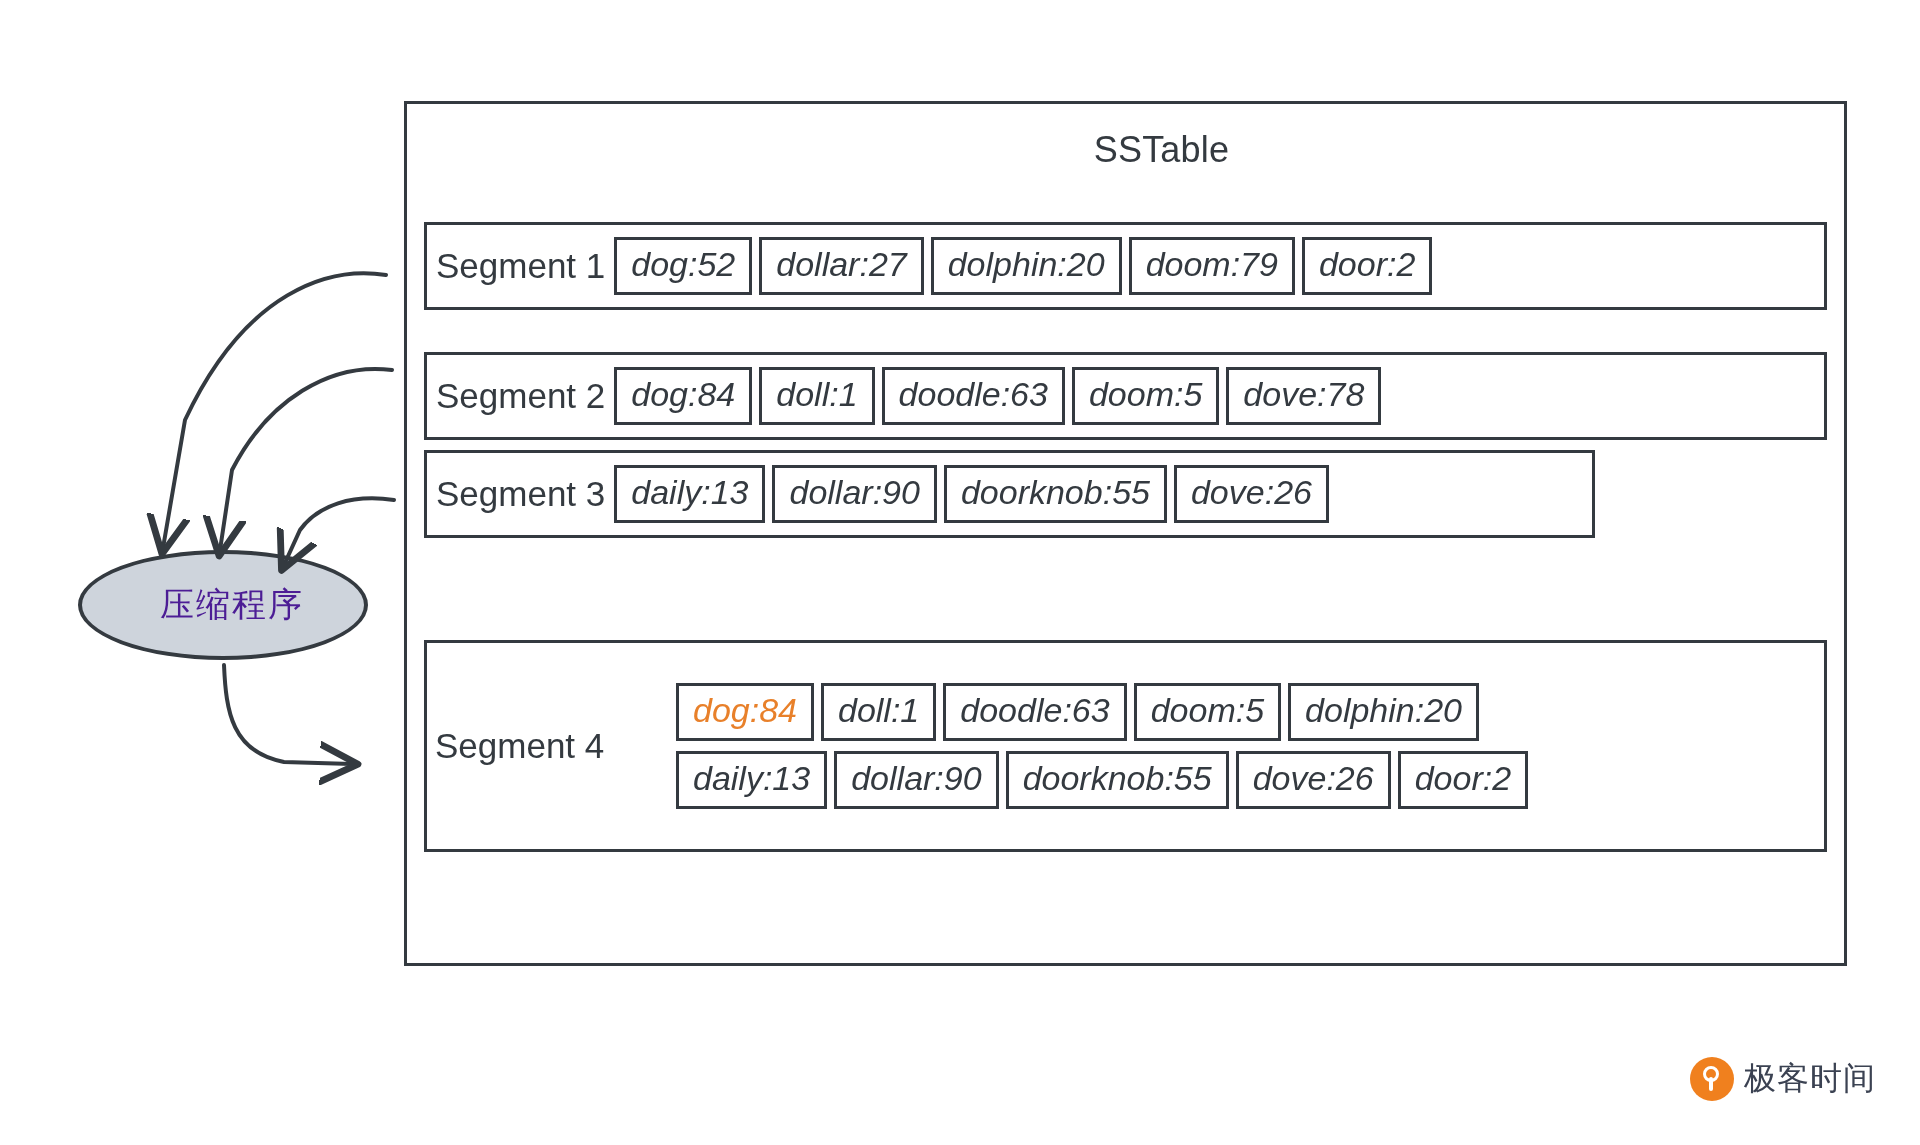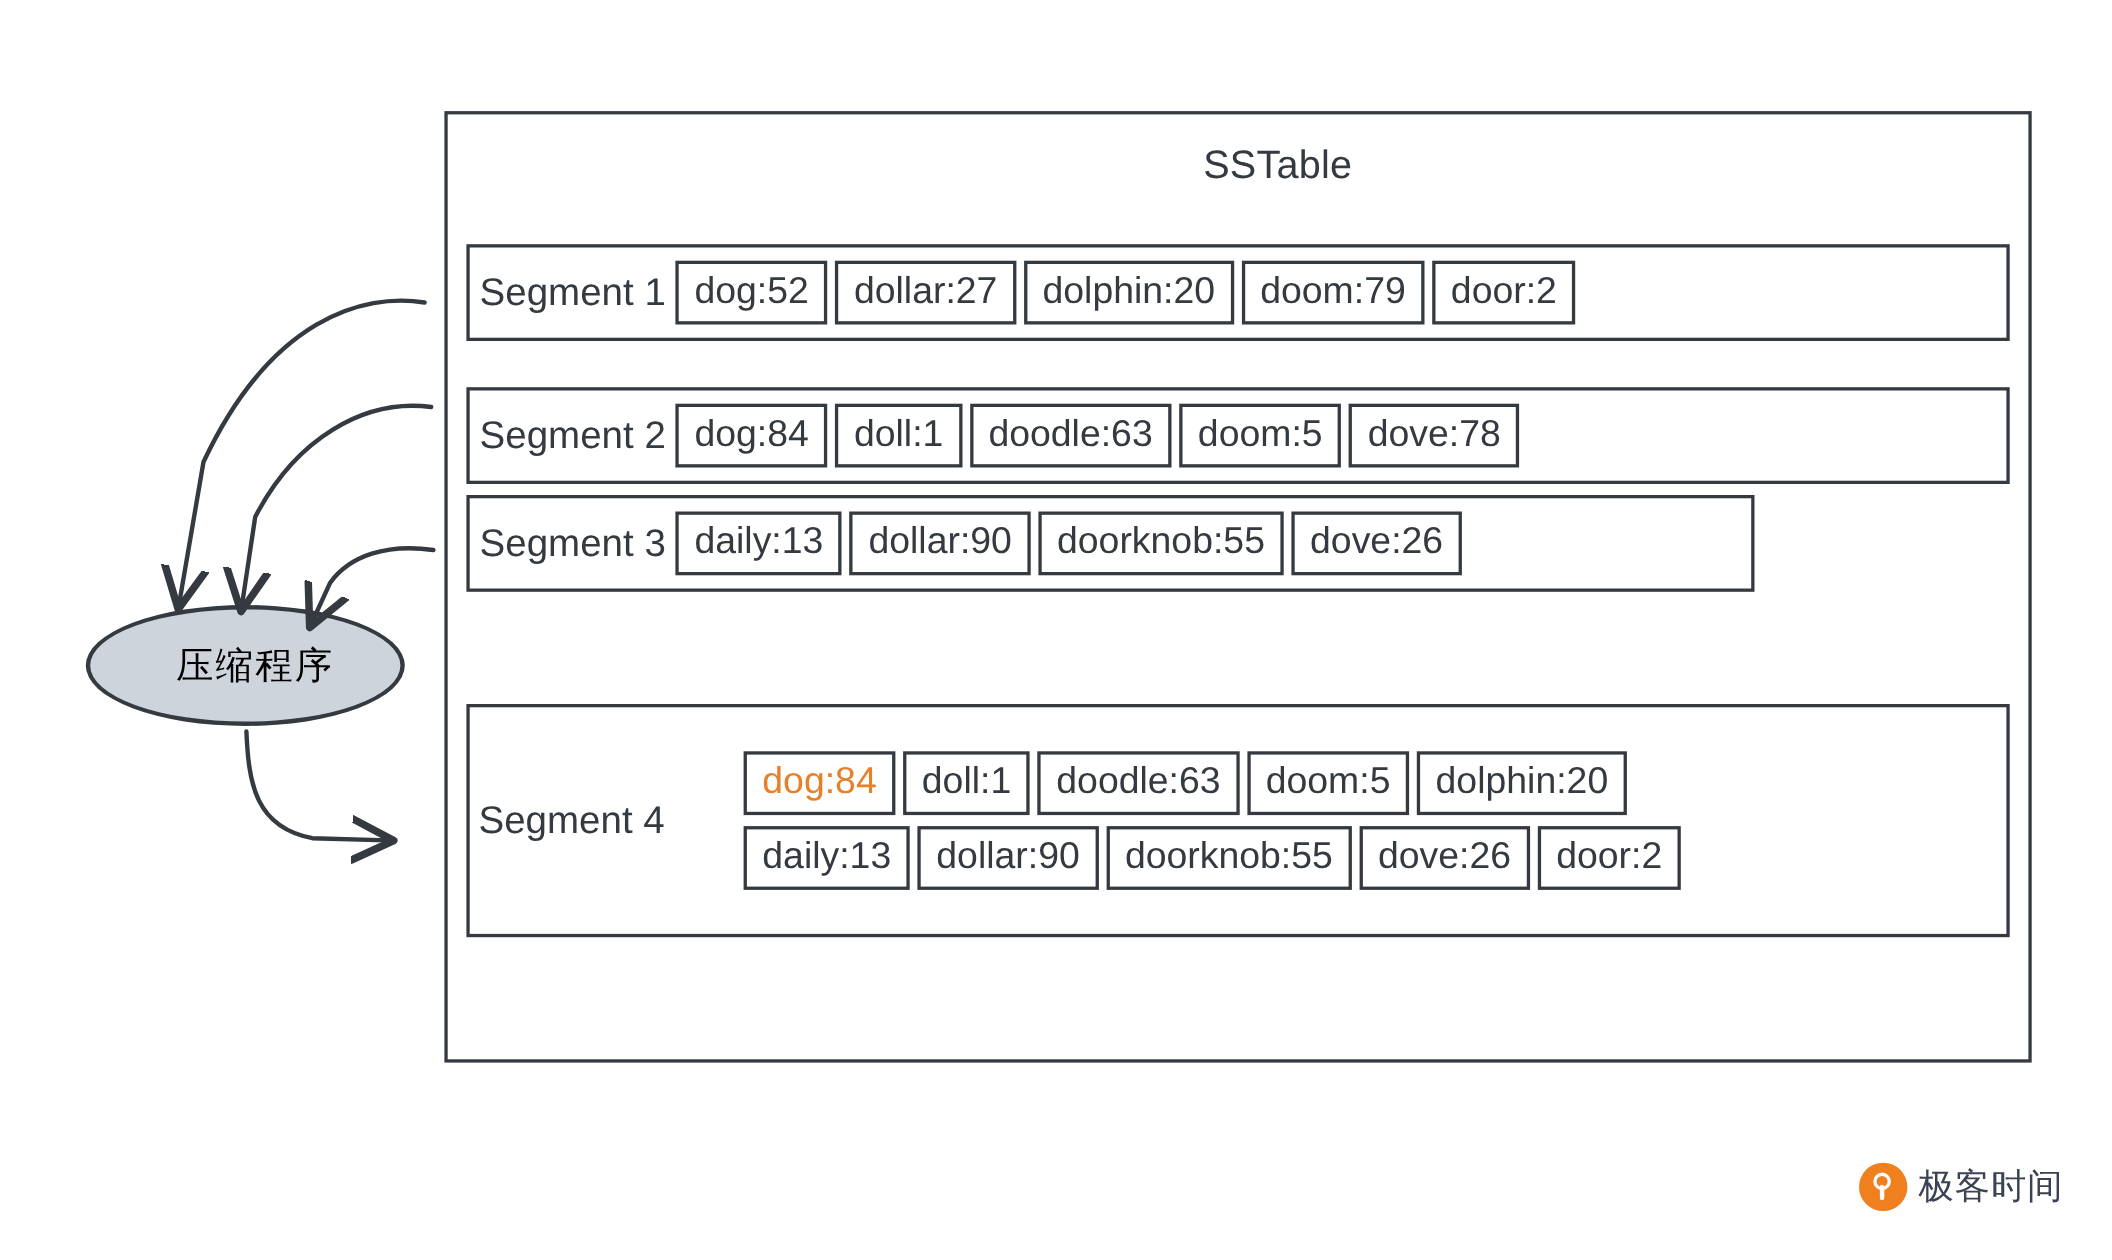--- a/index.html
+++ b/index.html
@@ -70,20 +70,21 @@
   .cell {
     border: 3px solid #343A40;
     box-sizing: border-box;
     font-size: 34px;
     color: #343A40;
     white-space: nowrap;
     padding: 4px 14px 7px 14px;
     background: #ffffff;
     margin-right: 7px;
     line-height: 1.2;
+    font-style: italic;
   }
   .cell.last { margin-right: 0; }
   .cell.highlight { color: #E8802A; }
 
   
   #seg1 { left: 424px; top: 222px; width: 1403px; height: 88px; }
   
   #seg2 { left: 424px; top: 352px; width: 1403px; height: 88px; }
   
   #seg3 { left: 424px; top: 450px; width: 1171px; height: 88px; }
@@ -113,21 +114,21 @@
     border: 4px solid #343A40;
     border-radius: 50%;
     background: #CED4DC;
     display: flex;
     align-items: center;
     justify-content: center;
     box-sizing: border-box;
   }
   .ellipse-label {
     font-size: 34px;
-    color: #000000;
+    color: #4c1d95;
     letter-spacing: 2px;
     margin-left: 18px;
   }
 
   
   #arrows {
     position: absolute;
     left: 0;
     top: 0;
     width: 1920px;

